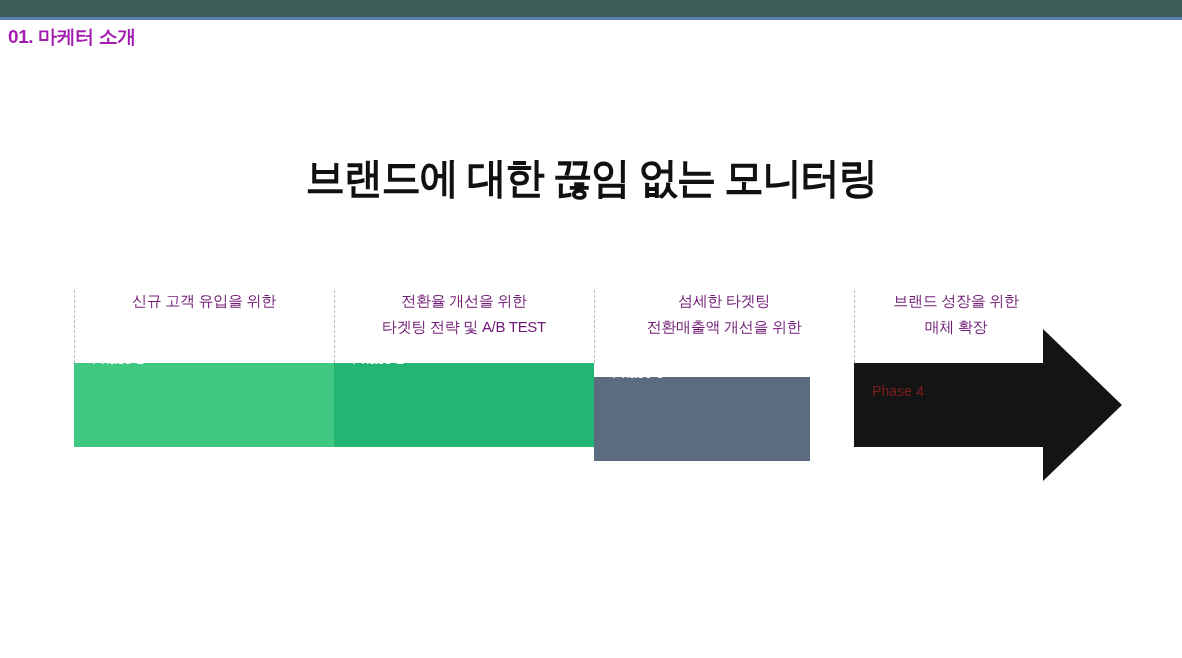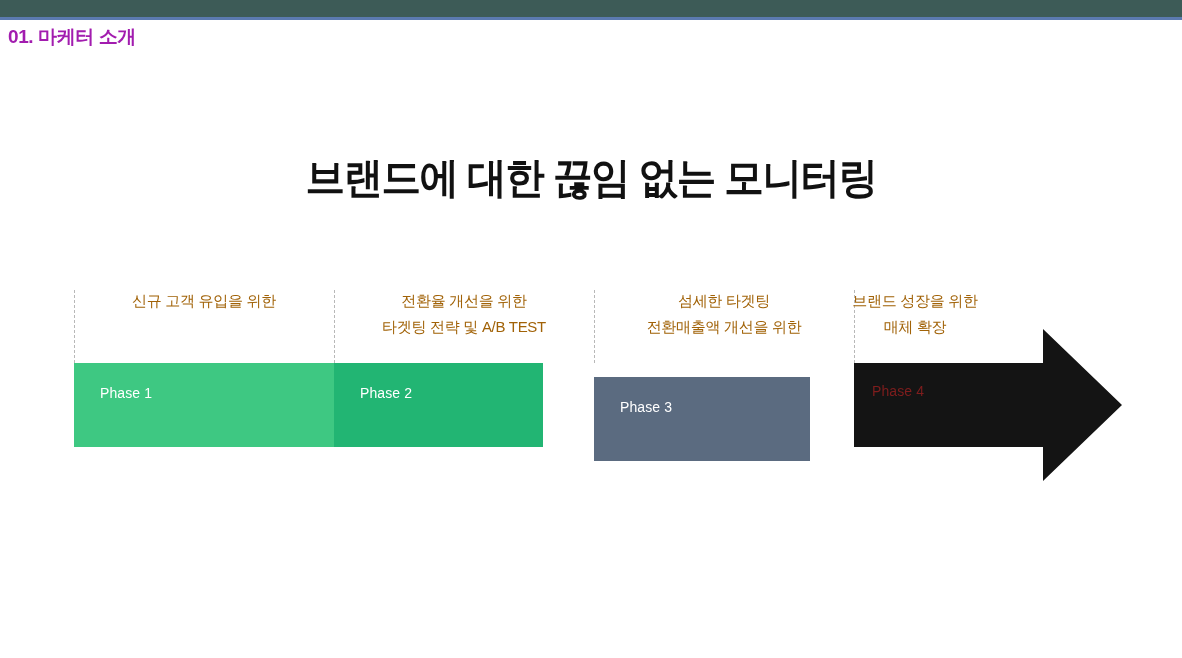--- a/index.html
+++ b/index.html
@@ -74,29 +74,29 @@
     width: 1044px;
     height: 101px;
   }
 
   .phase-caption {
     position: absolute;
     top: 26px;
     text-align: center;
     font-size: 15px;
     line-height: 26px;
-    color: #a16207;
+    color: #701a75;
     letter-spacing: -0.3px;
   }
   .phase-caption .ln { display: block; white-space: nowrap; }
 
   .cap-1 { left: 74px;  width: 260px; }
   .cap-2 { left: 334px; width: 260px; }
   .cap-3 { left: 594px; width: 260px; }
-  .cap-4 { left: 813px; width: 204px; }
+  .cap-4 { left: 854px; width: 204px; }
 
   
   .vsep {
     position: absolute;
     top: 28px;
     width: 0;
     height: 73px;
     border-left: 1px dashed #b8b8b8;
   }
   .vsep-1 { left: 74px; }
@@ -110,33 +110,33 @@
     left: 0;
     top: 101px;
     width: 1182px;
     height: 84px;
   }
   .bar {
     position: absolute;
     top: 0;
     height: 84px;
     box-sizing: border-box;
-    padding-left: 26px;
+    padding-left: 18px;
     display: flex;
-    align-items: center;
+    align-items: flex-start;
   }
   .bar-label {
     font-size: 14px;
     color: #ffffff;
     letter-spacing: 0.1px;
     position: relative;
     top: -12px;
   }
   .bar-1 { left: 74px;  width: 260px; background: #3ec882; }
-  .bar-2 { left: 334px; width: 209px; background: #22b573; }
+  .bar-2 { left: 334px; width: 260px; background: #22b573; }
   .bar-3 { left: 594px; width: 216px; background: #5b6b80; margin-top: 14px; }
 
   
   .arrow-wrap {
     position: absolute;
     left: 854px;
     top: 0;
     width: 268px;
     height: 84px;
   }

